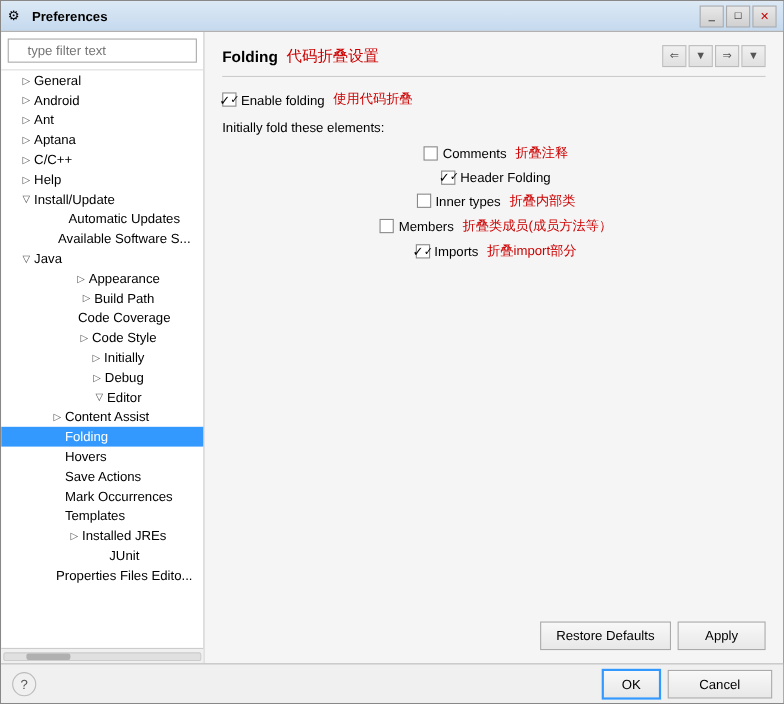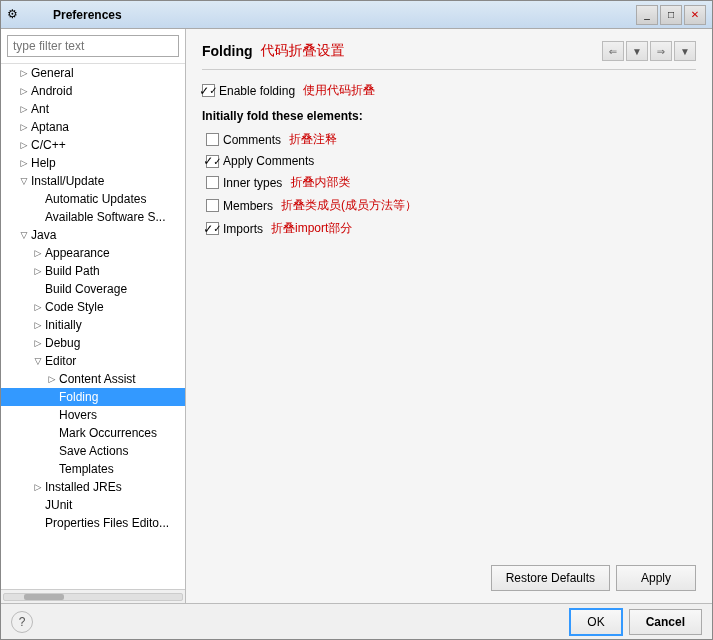--- a/index.html
+++ b/index.html
@@ -1,63 +1,63 @@
 <!DOCTYPE html>
 <html><head>
   <meta charset="utf-8">
   <style>
     * { box-sizing: border-box; margin: 0; padding: 0; font-family: 'Segoe UI', Tahoma, sans-serif; font-size: 12px; }
     body { background: #f0f0f0; width: 713px; height: 640px; overflow: hidden; }
     .window { width: 713px; height: 640px; background: #f0f0f0; border: 1px solid #888; display: flex; flex-direction: column; }
     .title-bar { background: linear-gradient(to bottom, #dce9f5, #c5d9ee); height: 28px; display: flex; align-items: center; padding: 0 6px; border-bottom: 1px solid #aaa; }
     .title-bar-icon { width: 16px; height: 16px; margin-right: 6px; }
-    .title-bar-title { flex: 1; font-size: 12px; color: #000; font-weight: bold; margin-left: 24px; }
+    .title-bar-title { flex: 1; font-size: 12px; color: #000; font-weight: bold; }
     .title-bar-buttons { display: flex; gap: 2px; }
     .title-btn { width: 22px; height: 20px; border: 1px solid #aaa; background: linear-gradient(to bottom, #e8e8e8, #d0d0d0); cursor: pointer; display: flex; align-items: center; justify-content: center; font-size: 10px; }
     .title-btn.close { color: #c00; }
     .content-area { display: flex; flex: 1; overflow: hidden; }
     .left-panel { width: 185px; background: #fff; border-right: 1px solid #bbb; display: flex; flex-direction: column; }
     .filter-bar { padding: 6px; border-bottom: 1px solid #ddd; }
-    .filter-input { width: 100%; border: 1px solid #aaa; padding: 3px 5px; font-size: 12px; color: #888; background: #fff; }
+    .filter-input { width: 100%; border: 1px solid #aaa; padding: 3px 17px; font-size: 12px; color: #888; background: #fff; }
     .tree-container { flex: 1; overflow-y: auto; overflow-x: hidden; }
     .tree-item { display: flex; align-items: center; padding: 2px 4px; cursor: pointer; white-space: nowrap; }
     .tree-item.selected { background: #3399ff; color: #fff; }
     .tree-item.selected .item-label { color: #fff; }
     .expand-icon { width: 14px; height: 14px; display: inline-flex; align-items: center; justify-content: center; font-size: 9px; color: #555; flex-shrink: 0; }
     .item-label { font-size: 12px; color: #000; }
     .indent1 { padding-left: 16px; }
-    .indent2 { padding-left: 30px; }
+    .indent2 { padding-left: 30px; justify-content: center; }
     .indent3 { padding-left: 44px; }
     .scrollbar-horiz { height: 14px; background: #f0f0f0; border-top: 1px solid #ccc; display: flex; align-items: center; padding: 0 2px; }
     .scroll-track { flex: 1; height: 8px; background: #e0e0e0; border: 1px solid #ccc; border-radius: 2px; position: relative; }
     .scroll-thumb { width: 40px; height: 100%; background: #b0b0b0; border-radius: 2px; position: absolute; left: 20px; }
     .right-panel { flex: 1; background: #f5f5f5; display: flex; flex-direction: column; padding: 12px 16px; }
     .panel-header { display: flex; align-items: center; margin-bottom: 12px; border-bottom: 1px solid #ccc; padding-bottom: 8px; }
     .panel-title-main { font-size: 14px; font-weight: bold; color: #000; margin-right: 8px; }
     .panel-title-sub { font-size: 14px; color: #cc0000; }
     .nav-icons { margin-left: auto; display: flex; gap: 2px; }
     .nav-btn { width: 22px; height: 20px; border: 1px solid #bbb; background: linear-gradient(to bottom, #f0f0f0, #e0e0e0); cursor: pointer; display: flex; align-items: center; justify-content: center; font-size: 10px; color: #555; }
     .section-content { background: #f5f5f5; }
     .enable-row { display: flex; align-items: center; margin-bottom: 10px; }
     .checkbox-wrap { display: flex; align-items: center; gap: 4px; cursor: pointer; }
     .cb { width: 13px; height: 13px; border: 1px solid #888; background: #fff; display: flex; align-items: center; justify-content: center; }
     .cb.checked { background: #fff; }
     .cb.checked::after { content: '✓'; font-size: 10px; color: #000; }
     .check-label { font-size: 12px; color: #000; }
     .check-label-sub { font-size: 12px; color: #cc0000; margin-left: 4px; }
-    .initially-fold { font-size: 12px; color: #000; margin-bottom: 8px; font-weight: bold; }
+    .initially-fold { font-size: 12px; color: #000; margin-bottom: 8px; font-weight: normal; }
     .fold-items { display: flex; flex-direction: column; gap: 6px; padding-left: 4px; }
-    .fold-row { display: flex; align-items: center; gap: 4px; }
+    .fold-row { display: flex; align-items: center; gap: 4px; justify-content: center; }
     .fold-label { font-size: 12px; color: #000; }
     .fold-label-sub { font-size: 12px; color: #cc0000; margin-left: 4px; }
     .bottom-buttons { margin-top: auto; padding-top: 16px; display: flex; justify-content: flex-end; gap: 6px; align-items: flex-start; }
     .btn { padding: 5px 14px; border: 1px solid #aaa; background: linear-gradient(to bottom, #f8f8f8, #e8e8e8); cursor: pointer; font-size: 12px; min-width: 80px; }
     .footer { height: 36px; background: #f0f0f0; border-top: 1px solid #bbb; display: flex; align-items: center; justify-content: flex-end; padding: 0 10px; gap: 6px; }
     .btn-ok { padding: 5px 16px; border: 2px solid #3399ff; background: linear-gradient(to bottom, #f8f8f8, #e8e8e8); cursor: pointer; font-size: 12px; }
-    .btn-cancel { padding: 5px 16px; border: 1px solid #aaa; background: linear-gradient(to bottom, #f8f8f8, #e8e8e8); cursor: pointer; font-size: 12px; font-weight: bold; }
+    .btn-cancel { padding: 5px 28px; border: 1px solid #aaa; background: linear-gradient(to bottom, #f8f8f8, #e8e8e8); cursor: pointer; font-size: 12px; }
     .help-icon { width: 22px; height: 22px; border: 1px solid #bbb; border-radius: 50%; display: flex; align-items: center; justify-content: center; font-size: 12px; color: #555; cursor: pointer; margin-right: auto; }
   </style>
 </head>
 <body>
 
 <div class="window">
 
   <div class="title-bar">
     <span class="title-bar-icon">⚙</span>
     <span class="title-bar-title">Preferences</span>
@@ -119,21 +119,21 @@
         <div class="tree-item indent2">
           <span class="expand-icon">▷</span>
           <span class="item-label">Appearance</span>
         </div>
         <div class="tree-item indent2">
           <span class="expand-icon">▷</span>
           <span class="item-label">Build Path</span>
         </div>
         <div class="tree-item indent2">
           <span class="expand-icon"></span>
-          <span class="item-label">Build Coverage</span>
+          <span class="item-label">Code Coverage</span>
         </div>
         <div class="tree-item indent2">
           <span class="expand-icon">▷</span>
           <span class="item-label">Code Style</span>
         </div>
         <div class="tree-item indent2">
           <span class="expand-icon">▷</span>
           <span class="item-label">Initially</span>
         </div>
         <div class="tree-item indent2">
@@ -151,25 +151,25 @@
         <div class="tree-item indent3 selected">
           <span class="expand-icon"></span>
           <span class="item-label">Folding</span>
         </div>
         <div class="tree-item indent3">
           <span class="expand-icon"></span>
           <span class="item-label">Hovers</span>
         </div>
         <div class="tree-item indent3">
           <span class="expand-icon"></span>
+          <span class="item-label">Save Actions</span>
+        </div>
+        <div class="tree-item indent3">
+          <span class="expand-icon"></span>
           <span class="item-label">Mark Occurrences</span>
-        </div>
-        <div class="tree-item indent3">
-          <span class="expand-icon"></span>
-          <span class="item-label">Save Actions</span>
         </div>
         <div class="tree-item indent3">
           <span class="expand-icon"></span>
           <span class="item-label">Templates</span>
         </div>
         <div class="tree-item indent2">
           <span class="expand-icon">▷</span>
           <span class="item-label">Installed JREs</span>
         </div>
         <div class="tree-item indent2">
@@ -219,21 +219,21 @@
             <label class="checkbox-wrap">
               <div class="cb"></div>
               <span class="fold-label">Comments</span>
               <span class="fold-label-sub">折叠注释</span>
             </label>
           </div>
 
           <div class="fold-row">
             <label class="checkbox-wrap">
               <div class="cb checked">✓</div>
-              <span class="fold-label">Apply Comments</span>
+              <span class="fold-label">Header Folding</span>
             </label>
           </div>
 
           <div class="fold-row">
             <label class="checkbox-wrap">
               <div class="cb"></div>
               <span class="fold-label">Inner types</span>
               <span class="fold-label-sub">折叠内部类</span>
             </label>
           </div>

